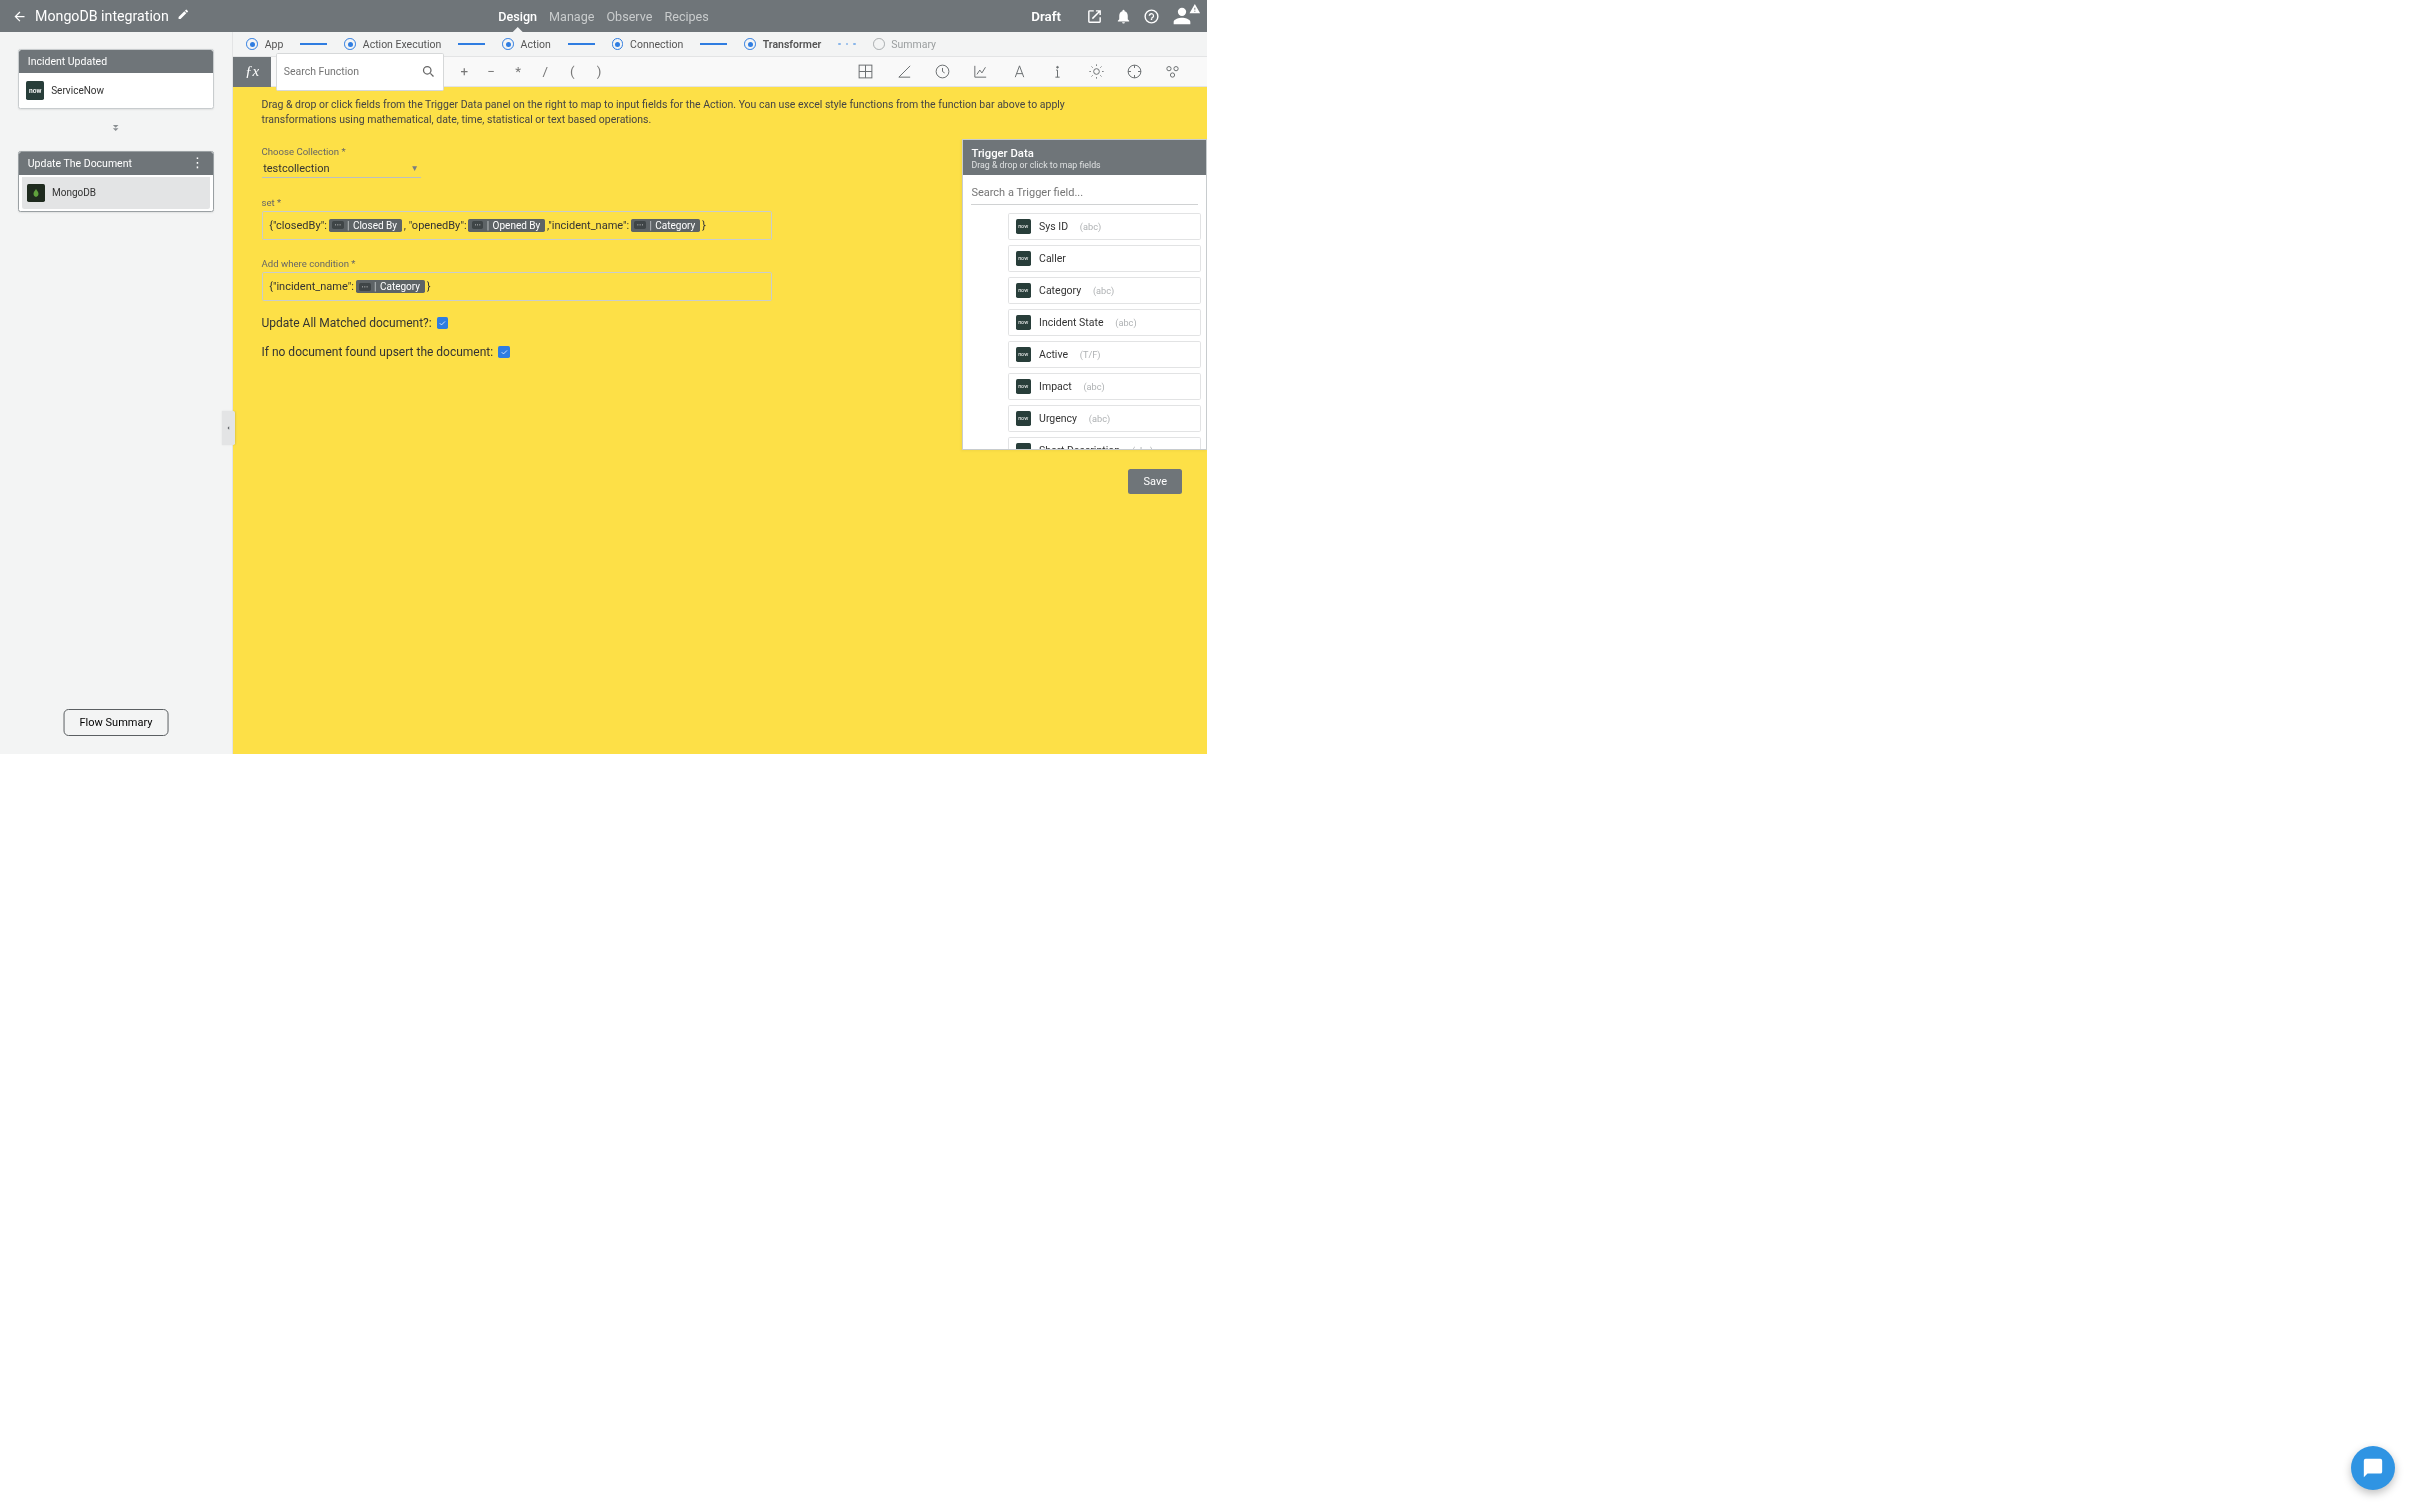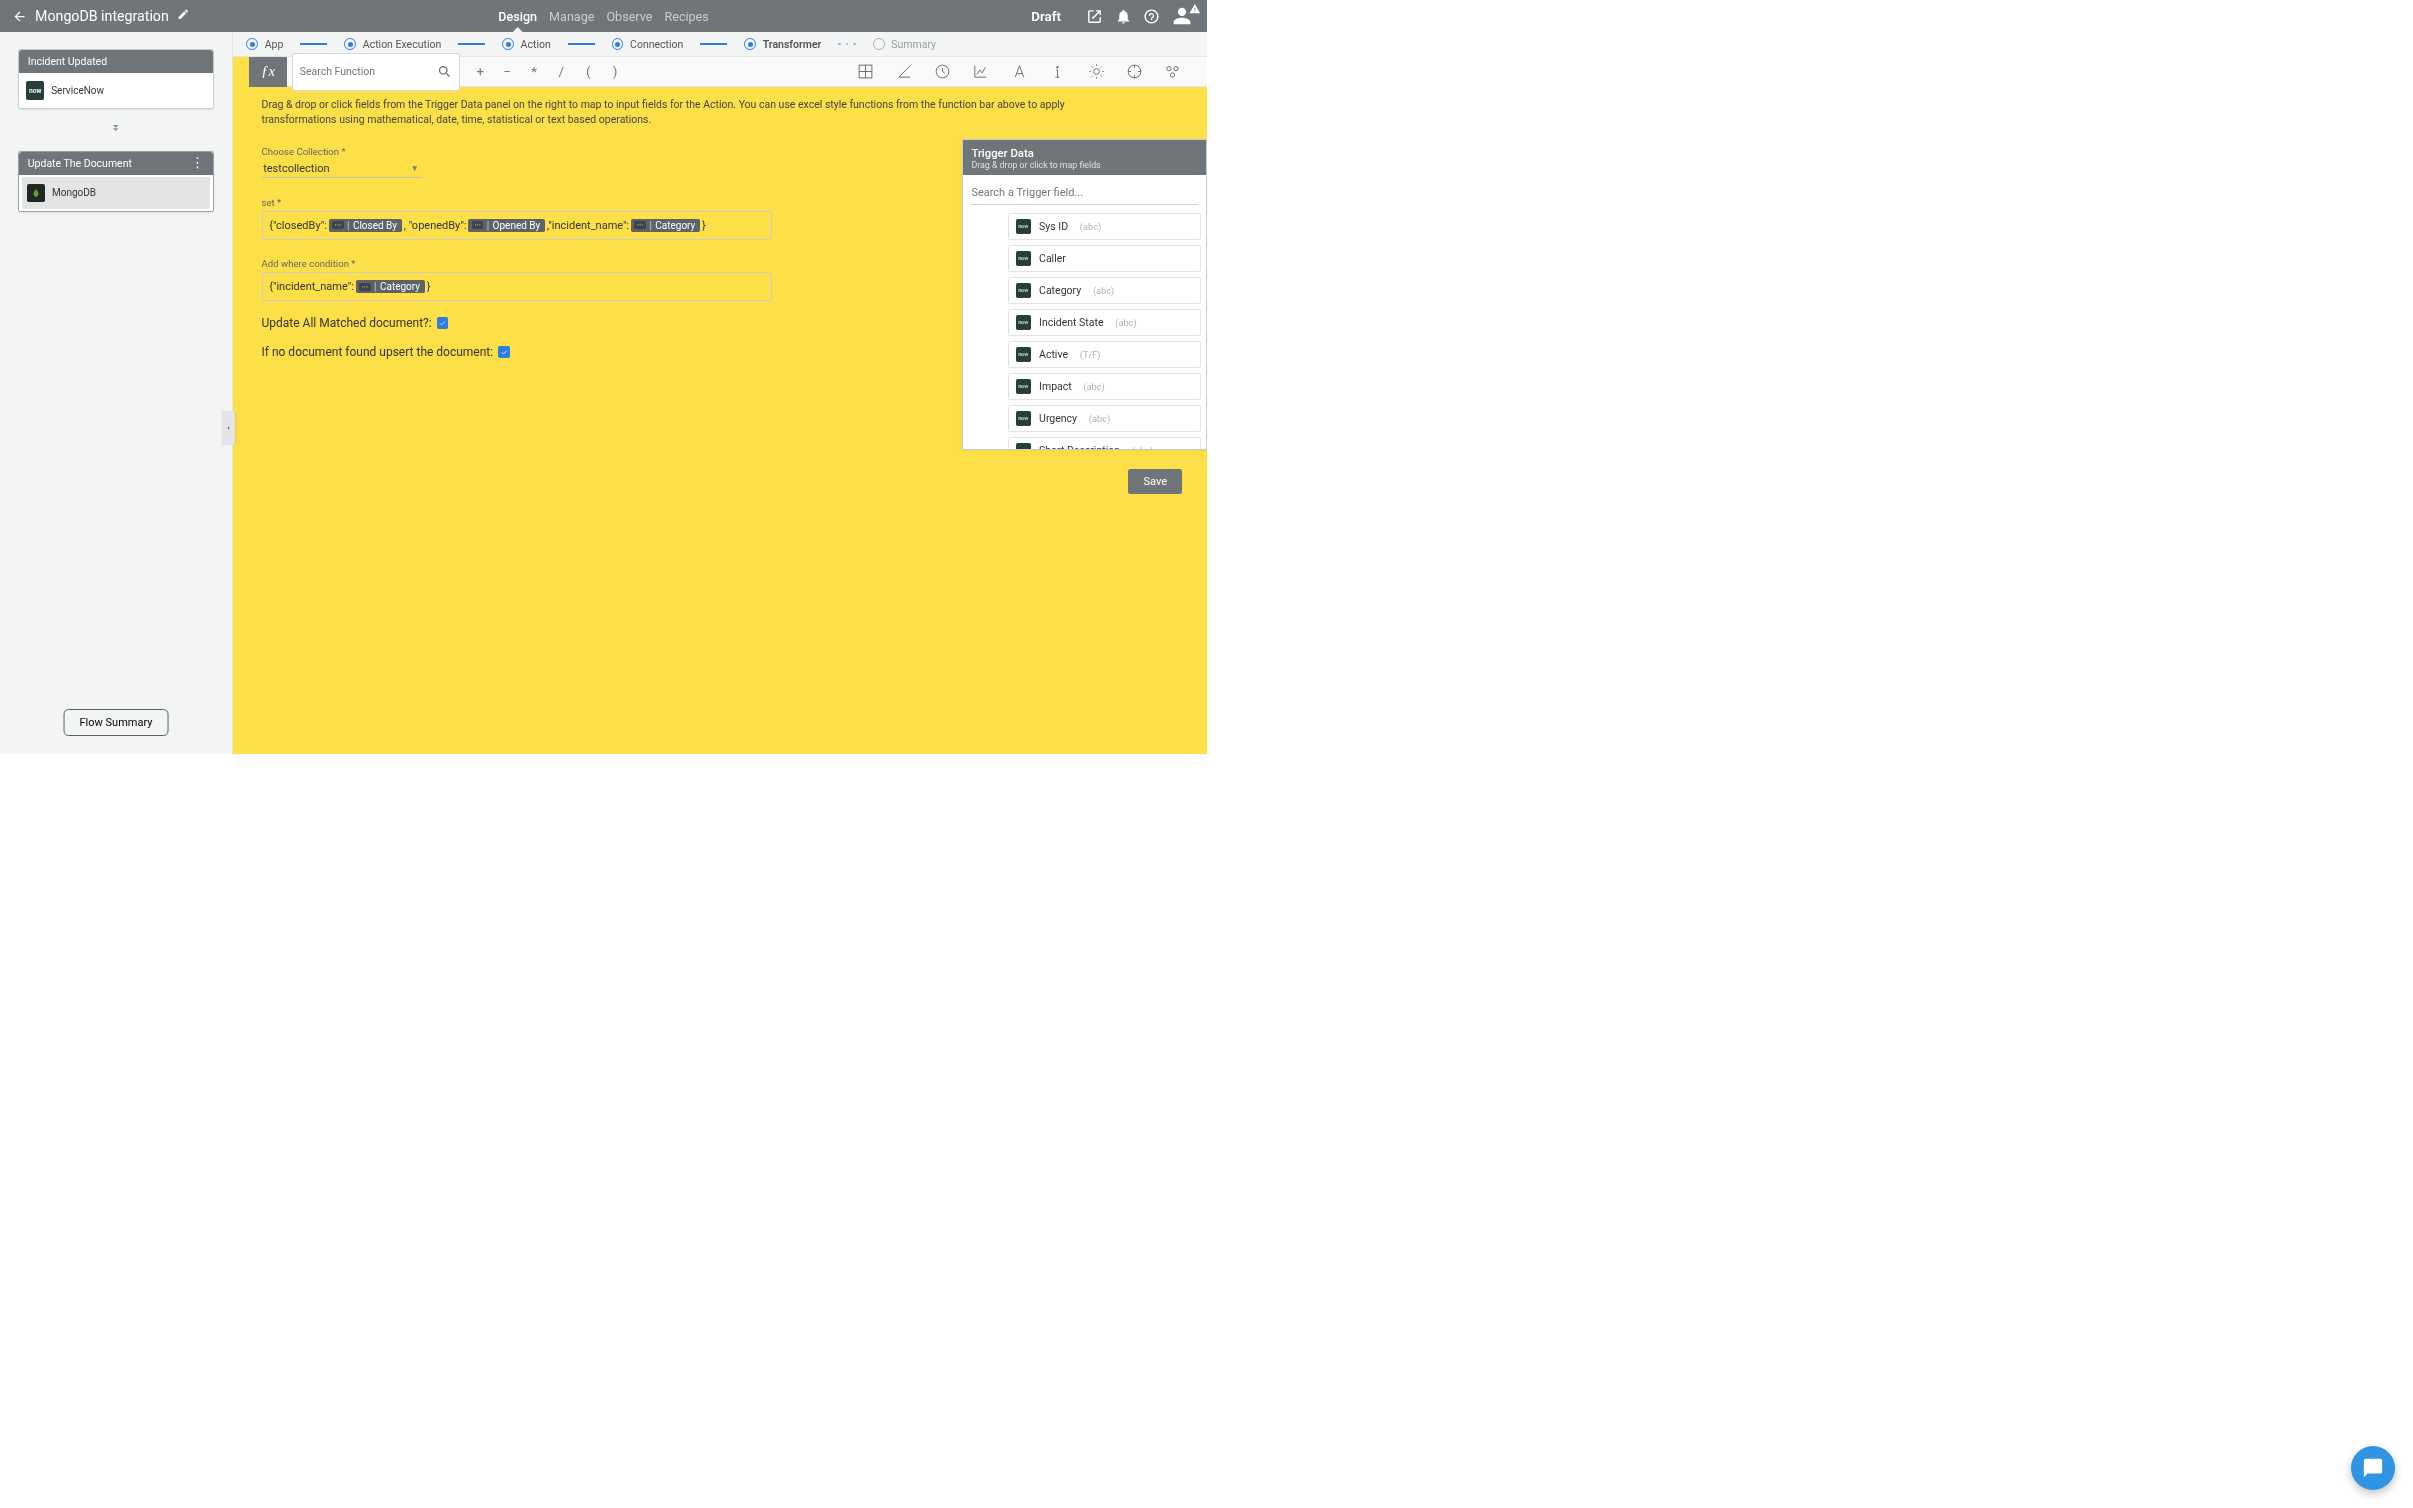--- a/index.html
+++ b/index.html
@@ -56,21 +56,21 @@
   .step { display:flex; align-items:center; gap:6.7px; color:#555; cursor:pointer; }
   .step .circle { width:11.7px; height:11.7px; border-radius:50%; border:1.7px solid #2f7de1; display:flex; align-items:center; justify-content:center; }
   .step .circle.filled::after { content:""; width:5px; height:5px; border-radius:50%; background:#2f7de1; }
   .step .circle.empty { border-color:#a9adaf; }
   .step.inactive { color:#9a9e9f; }
   .step-line { flex:0 0 27px; height:1.7px; background:#2f7de1; margin:0 17px; }
   .step-dots { display:flex; gap:5px; margin:0 17px; }
   .step-dots span { width:2.5px; height:2.5px; border-radius:50%; background:#88b6ea; }
 
   
-  .fnbar { height:30px; border-bottom:0.8px solid #e3e4e5; display:flex; align-items:center; background:#f9f9f9; padding-left:0;margin-left:16px; }
+  .fnbar { height:30px; border-bottom:0.8px solid #e3e4e5; display:flex; align-items:center; background:#f9f9f9; padding-left:0; }
   .fx { width:38px; height:30px; background:#6f7579; color:#fff; display:flex; align-items:center; justify-content:center; font-style:italic; font-family:serif; font-size:15px; }
   .fn-search { flex:0 0 168px; height:38px; margin-left:5px; border:0.8px solid #d6d8d9; border-radius:1.7px; display:flex; align-items:center; padding:0 6.7px; background:#fff; }
   .fn-search input { border:none; outline:none; flex:1; font-size:10.5px; color:#666; background:transparent; }
   .ops { display:flex; margin-left:6.7px; }
   .ops .op { width:27px; height:25px; display:flex; align-items:center; justify-content:center; color:#777; font-size:13.4px; cursor:pointer; }
   .tool-icons { margin-left:auto; display:flex; gap:20px; margin-right:25px; }
   .tool-icons .ti { width:18.4px; height:18.4px; display:flex; align-items:center; justify-content:center; color:#6b6f71; cursor:pointer; }
   .tool-icons svg { stroke:#6b6f71; fill:none; stroke-width:1.4; }
 
   

